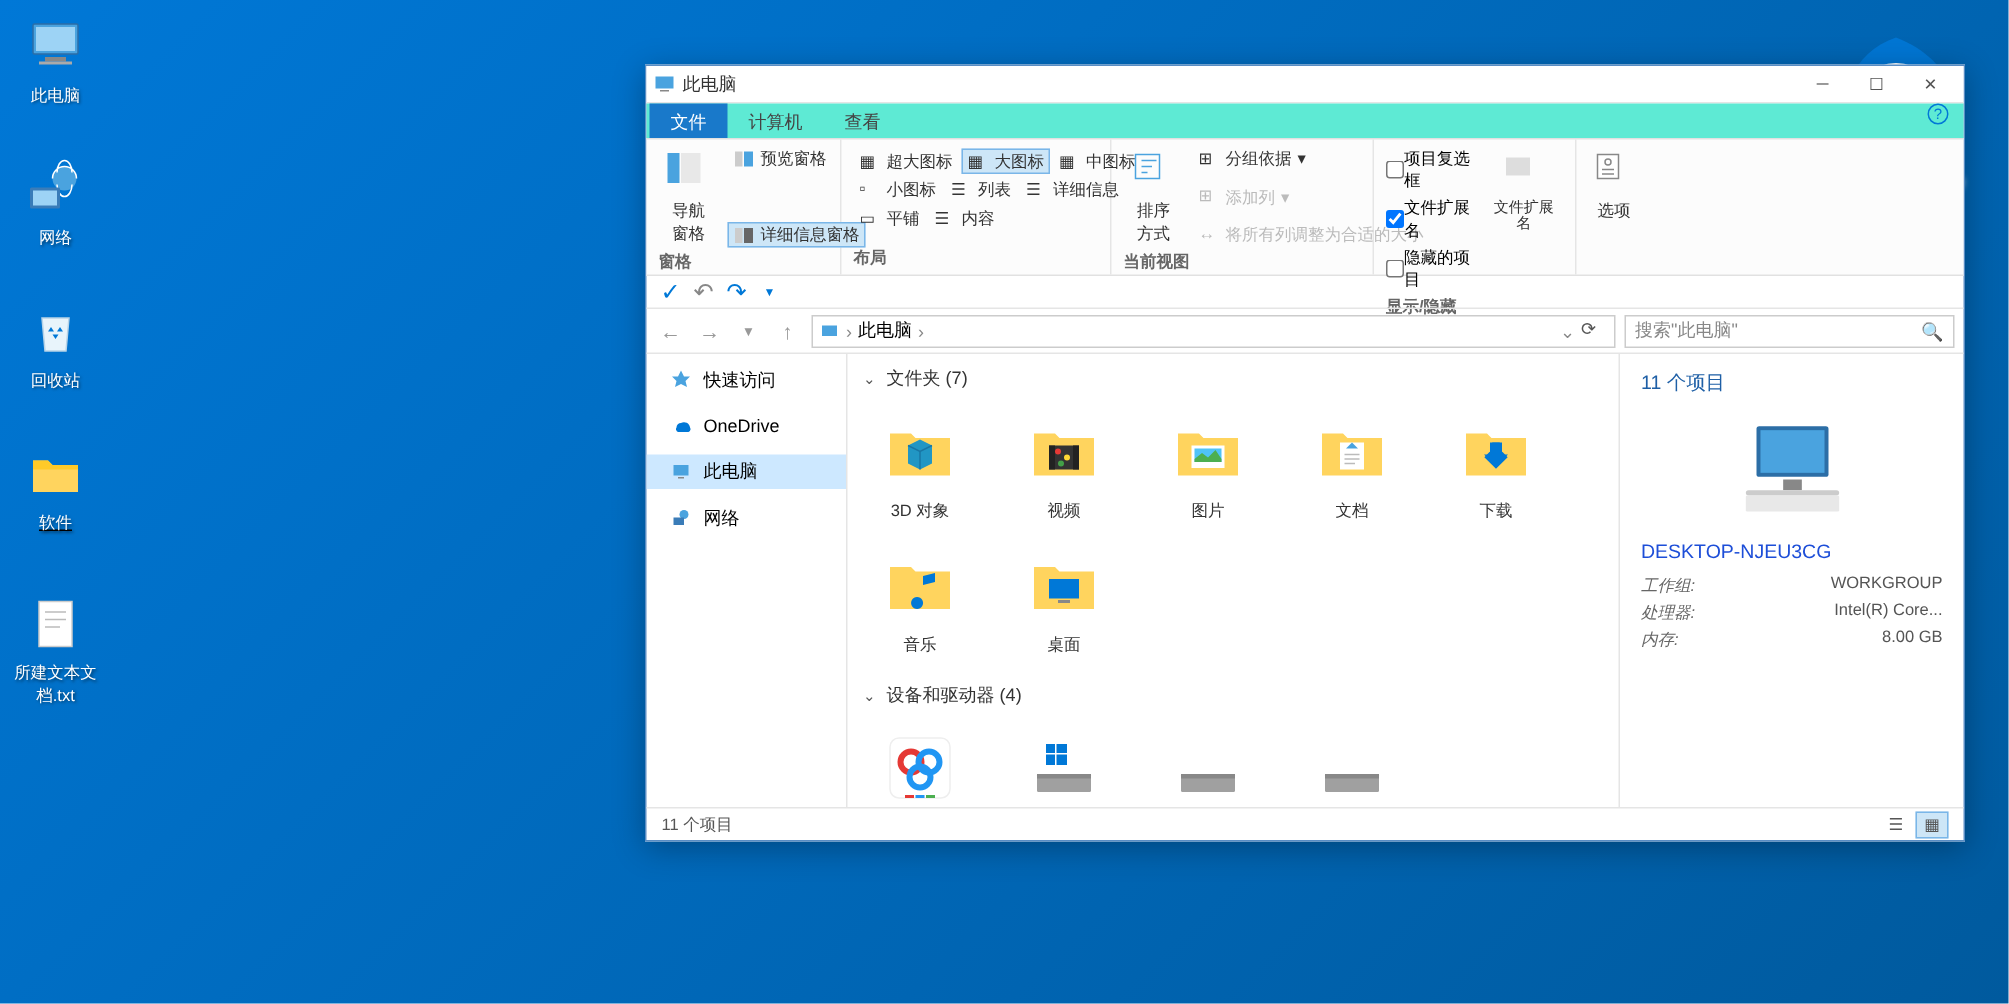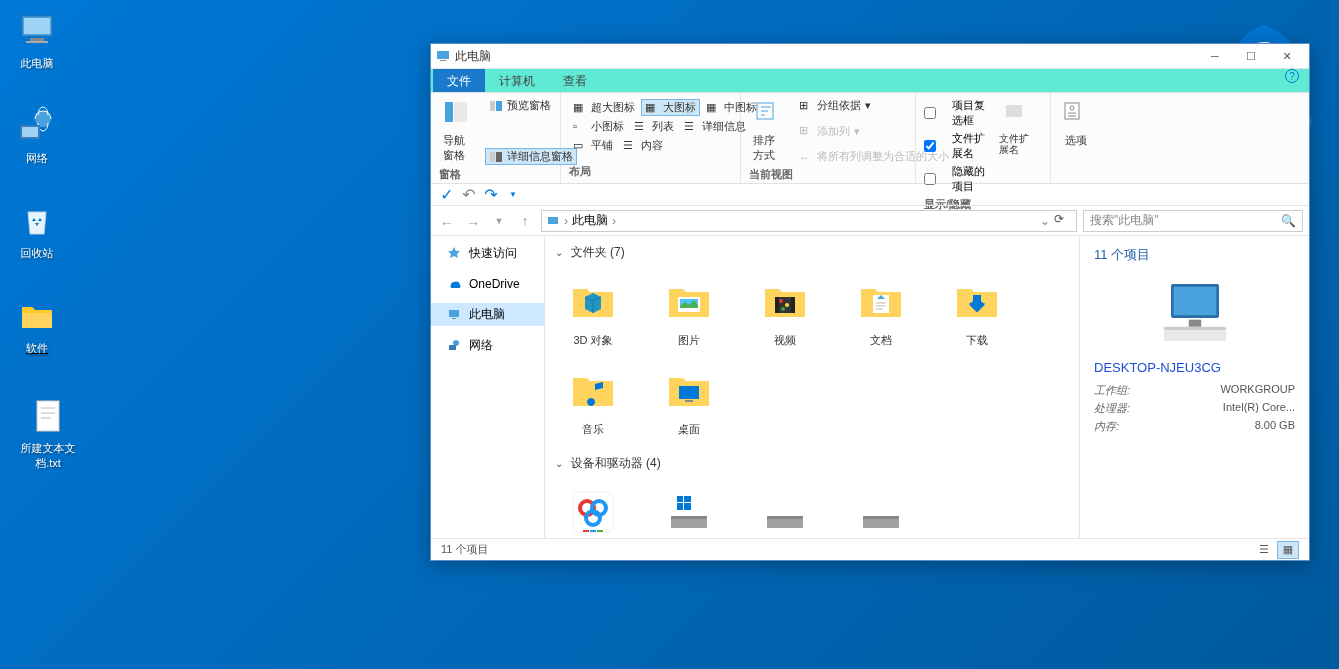--- a/index.html
+++ b/index.html
@@ -30,45 +30,45 @@
     .ribbon-tab.file { background: #1979ca; color: #fff; }
     .help-icon { margin-left: auto; margin-right: 10px; width: 14px; height: 14px; border: 1px solid #0078d7; border-radius: 50%; color: #0078d7; font-size: 10px; display: flex; align-items: center; justify-content: center; }
     
     
     .ribbon-content { height: 92px; border-top: 1px solid #e1e1e1; border-bottom: 1px solid #e1e1e1; display: flex; background: #fcfcfc; font-size: 11px; }
     .ribbon-group { border-right: 1px solid #e5e5e5; padding: 4px 8px; display: flex; flex-direction: column; }
     .ribbon-group-label { text-align: left; font-size: 11px; color: #666; margin-top: auto; padding-top: 2px; font-weight: bold; }
     .ribbon-items { display: flex; gap: 6px; flex: 1; }
     .ribbon-item-vert { display: flex; flex-direction: column; align-items: center; padding: 2px 4px; cursor: pointer; }
     .ribbon-item-vert .big-icon { width: 32px; height: 32px; }
-    .ribbon-item-vert .small-label { font-size: 11px; color: #333; margin-top: 2px; }
+    .ribbon-item-vert .small-label { font-size: 11px; color: #333; margin-top: 2px; text-align: center; }
     .ribbon-list { display: flex; flex-direction: column; gap: 1px; justify-content: space-between; }
     .ribbon-list-item { display: flex; align-items: center; gap: 4px; padding: 1px 4px; font-size: 11px; color: #333; cursor: pointer; white-space: nowrap; }
     .ribbon-list-item.active { background: #cde6f7; border: 1px solid #7ab6e8; padding: 0 3px; }
     .mini-icon { width: 14px; height: 14px; display: inline-block; }
-    .checkbox-item { display: flex; align-items: center; gap: 16px; font-size: 11px; padding: 1px 0; }
+    .checkbox-item { display: flex; align-items: center; gap: 0; font-size: 11px; padding: 1px 0; }
     .checkbox-item input { width: 12px; height: 12px; }
     
     
     .qat { height: 22px; display: flex; align-items: center; gap: 6px; padding: 0 8px; border-bottom: 1px solid #e5e5e5; }
     .qat-btn { width: 16px; height: 16px; cursor: pointer; display: flex; align-items: center; justify-content: center; color: #0078d7; }
     
     
     .address-bar { height: 30px; display: flex; align-items: center; gap: 6px; padding: 3px 6px; border-bottom: 1px solid #e5e5e5; }
     .nav-arrow { width: 20px; height: 20px; display: flex; align-items: center; justify-content: center; color: #999; cursor: pointer; font-size: 14px; }
     .breadcrumb-box { flex: 1; height: 22px; border: 1px solid #ccc; display: flex; align-items: center; padding: 0 4px; font-size: 12px; gap: 4px; }
     .breadcrumb-sep { color: #888; }
     .refresh-btn { width: 18px; height: 18px; color: #555; }
     .search-box { width: 220px; height: 22px; border: 1px solid #ccc; display: flex; align-items: center; padding: 0 6px; font-size: 12px; color: #888; }
     
     
     .main-area { flex: 1; display: flex; overflow: hidden; }
     
     
-    .nav-pane { width: 114px; border-right: 1px solid #e5e5e5; padding: 6px 0; }
+    .nav-pane { width: 134px; border-right: 1px solid #e5e5e5; padding: 6px 0; }
     .nav-item { display: flex; align-items: center; gap: 6px; padding: 3px 8px 3px 16px; font-size: 12px; cursor: pointer; }
     .nav-item.selected { background: #cde8ff; }
     .nav-icon { width: 16px; height: 16px; }
     
     
     .file-view { flex: 1; overflow-y: auto; padding: 4px 10px; }
     .section-header { font-size: 12px; color: #333; padding: 4px 0; cursor: pointer; }
     .section-header .chev { color: #555; font-size: 10px; margin-right: 4px; }
     .item-grid { display: flex; flex-wrap: wrap; gap: 14px 28px; padding: 8px 4px 14px; }
     .file-item { width: 68px; display: flex; flex-direction: column; align-items: center; cursor: pointer; }
@@ -133,21 +133,21 @@
 <div class="desktop-icon" style="left:0px; top:295px;text-decoration:underline;">
   <div class="icon-img">
     <svg width="42" height="42" viewBox="0 0 42 42">
         <path d="M6 12 L16 12 L19 15 L36 15 L36 33 L6 33 Z" fill="#ffd45e"></path>
         <path d="M6 12 L16 12 L19 15 L36 15 L36 18 L6 18 Z" fill="#ffca28"></path>
       </svg>
   </div>
   <div class="label">软件</div>
 </div>
 
-<div class="desktop-icon" style="left:0px; top:395px;margin-left:11px;">
+<div class="desktop-icon" style="left:0px; top:395px;">
   <div class="icon-img">
     <svg width="42" height="42" viewBox="0 0 42 42">
         <rect x="10" y="6" width="22" height="30" fill="#fff" stroke="#ccc"></rect>
         <line x1="14" y1="13" x2="28" y2="13" stroke="#bbb"></line>
         <line x1="14" y1="18" x2="28" y2="18" stroke="#bbb"></line>
         <line x1="14" y1="23" x2="24" y2="23" stroke="#bbb"></line>
       </svg>
   </div>
   <div class="label">所建文本文档.txt</div>
 </div>
@@ -418,40 +418,40 @@
                 <path d="M18 22 L26 18 L34 22 L34 34 L26 38 L18 34 Z" fill="#2196c4"></path>
                 <path d="M18 22 L26 26 L34 22 M26 26 L26 38" stroke="#1976a4" fill="none"></path>
               </svg>
             </div>
             <div class="item-label">3D 对象</div>
           </div>
           <div class="file-item">
             <div class="item-icon">
               <svg width="52" height="52" viewBox="0 0 52 52">
                 <path d="M6 14 L20 14 L23 17 L46 17 L46 42 L6 42 Z" fill="#ffd45e"></path>
-                <rect x="15" y="22" width="22" height="15" fill="#fff"></rect>
-                <rect x="17" y="24" width="18" height="9" fill="#4fc3f7"></rect>
-                <path d="M17 31 L22 27 L26 30 L31 25 L35 31 L35 33 L17 33 Z" fill="#4caf50"></path>
-              </svg>
-            </div>
-            <div class="item-label">图片</div>
-          </div>
-          <div class="file-item">
-            <div class="item-icon">
-              <svg width="52" height="52" viewBox="0 0 52 52">
-                <path d="M6 14 L20 14 L23 17 L46 17 L46 42 L6 42 Z" fill="#ffd45e"></path>
                 <rect x="16" y="22" width="20" height="16" fill="#333"></rect>
                 <rect x="16" y="22" width="4" height="16" fill="#222"></rect>
                 <rect x="32" y="22" width="4" height="16" fill="#222"></rect>
                 <circle cx="22" cy="26" r="2" fill="#e53935"></circle>
                 <circle cx="28" cy="30" r="2" fill="#fdd835"></circle>
                 <circle cx="24" cy="34" r="2" fill="#43a047"></circle>
               </svg>
             </div>
             <div class="item-label">视频</div>
+          </div>
+          <div class="file-item">
+            <div class="item-icon">
+              <svg width="52" height="52" viewBox="0 0 52 52">
+                <path d="M6 14 L20 14 L23 17 L46 17 L46 42 L6 42 Z" fill="#ffd45e"></path>
+                <rect x="15" y="22" width="22" height="15" fill="#fff"></rect>
+                <rect x="17" y="24" width="18" height="9" fill="#4fc3f7"></rect>
+                <path d="M17 31 L22 27 L26 30 L31 25 L35 31 L35 33 L17 33 Z" fill="#4caf50"></path>
+              </svg>
+            </div>
+            <div class="item-label">图片</div>
           </div>
           <div class="file-item">
             <div class="item-icon">
               <svg width="52" height="52" viewBox="0 0 52 52">
                 <path d="M6 14 L20 14 L23 17 L46 17 L46 42 L6 42 Z" fill="#ffd45e"></path>
                 <rect x="18" y="20" width="16" height="18" fill="#fff"></rect>
                 <path d="M22 24 L26 20 L30 24 L26 24 Z" fill="#4aa3df"></path>
                 <line x1="21" y1="28" x2="31" y2="28" stroke="#bbb"></line>
                 <line x1="21" y1="31" x2="31" y2="31" stroke="#bbb"></line>
                 <line x1="21" y1="34" x2="28" y2="34" stroke="#bbb"></line>

